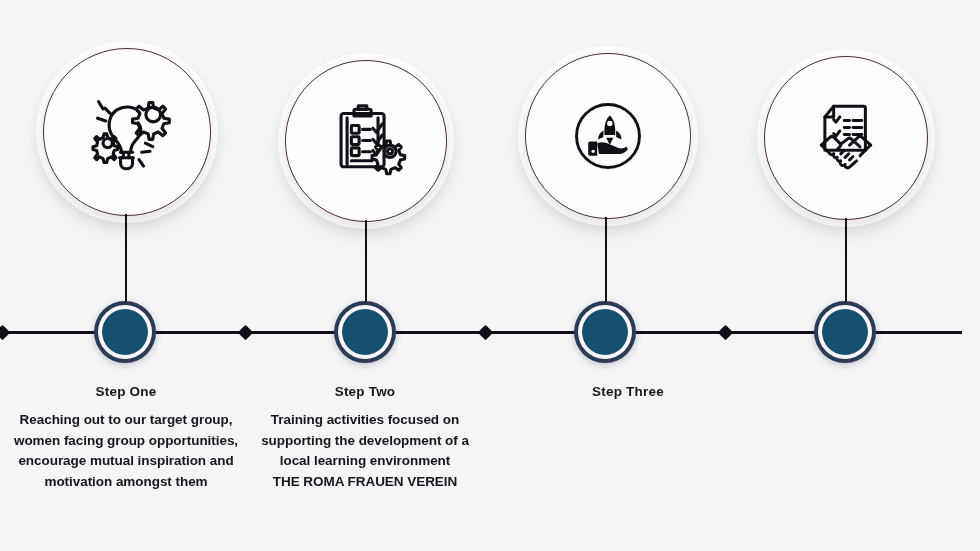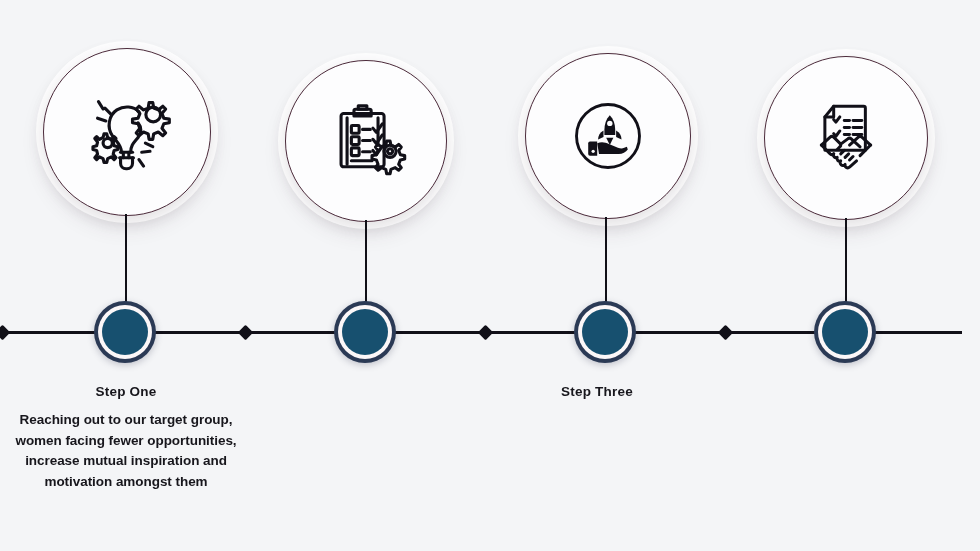--- a/index.html
+++ b/index.html
@@ -109,21 +109,21 @@
     </span>
   </div>
   <div class="connector" style="left:125px;top:214px;height:88px;"></div>
   <div class="node" style="left:94px;top:301px;">
     <div class="node-inner-white">
       <div class="node-core"></div>
     </div>
   </div>
   <div class="col" style="left:6px;top:384px;width:240px;">
     <p class="step-title">Step One</p>
-    <p class="step-body">Reaching out to our target group, women facing fewer opportunities, increase mutual inspiration and motivation amongst them</p>
+    <p class="step-body">Reaching out to our target group, women facing group opportunities, encourage mutual inspiration and motivation amongst them</p>
   </div>
 
   <div class="bubble" style="left:285px;top:60px;width:160px;height:160px;">
     <span>
       <svg width="86" height="86" viewBox="0 0 100 100" fill="none" stroke="#111018" stroke-width="3.6" stroke-linecap="round" stroke-linejoin="round">
 
         <path d="M24 18 h44 a3 3 0 0 1 3 3 v56 a3 3 0 0 1 -3 3 h-44 a3 3 0 0 1 -3 -3 v-56 a3 3 0 0 1 3 -3z"></path>
         <path d="M28 24 h36 v52 h-36 z" stroke-width="0"></path>
         <path d="M28 23 v54 M64 23 v30"></path>
 
@@ -146,20 +146,25 @@
         <circle cx="78" cy="62" r="7"></circle>
         <circle cx="78" cy="62" r="3"></circle>
       </svg>
     </span>
   </div>
   <div class="connector" style="left:365px;top:220px;height:82px;"></div>
   <div class="node" style="left:334px;top:301px;">
     <div class="node-inner-white">
       <div class="node-core"></div>
     </div>
+  </div>
+  <div class="col" style="left:252px;top:384px;width:226px;">
+    <p class="step-title">Step Two</p>
+    <p class="step-body" style="white-space:pre-line;">Training activities focused on supporting the development of a local learning environment
+THE ROMA FRAUEN VEREIN</p>
   </div>
 
   <div class="bubble" style="left:525px;top:53px;width:164px;height:164px;">
     <span>
       <svg width="90" height="90" viewBox="0 0 100 100">
         <circle cx="50" cy="50" r="35" fill="none" stroke="#111018" stroke-width="3.2"></circle>
 
         <g fill="#111018">
           <path d="M52 27 c4 4 6 10 6 16 l0 6 -12 0 0 -6 c0 -6 2 -12 6 -16z"></path>
           <path d="M45 44 c-4 2 -6 6 -6 10 l6 -3 0 -7z"></path>
@@ -175,21 +180,21 @@
         <circle cx="33.5" cy="67" r="1.8" fill="#fdfdfe"></circle>
       </svg>
     </span>
   </div>
   <div class="connector" style="left:605px;top:217px;height:85px;"></div>
   <div class="node" style="left:574px;top:301px;">
     <div class="node-inner-white">
       <div class="node-core"></div>
     </div>
   </div>
-  <div class="col" style="left:484px;top:384px;width:226px;">
+  <div class="col" style="left:515px;top:384px;width:226px;">
     <p class="step-title" style="margin-bottom:4px;">Step Three</p>
   </div>
 
   <div class="bubble" style="left:764px;top:56px;width:162px;height:162px;">
     <span>
       <svg width="88" height="88" viewBox="0 0 100 100" fill="none" stroke="#111018" stroke-width="3.4" stroke-linecap="round" stroke-linejoin="round">
 
         <path d="M36 14 h34 a2 2 0 0 1 2 2 v48 h-46 v-38 z"></path>
         <path d="M36 14 v12 h-10"></path>
 

